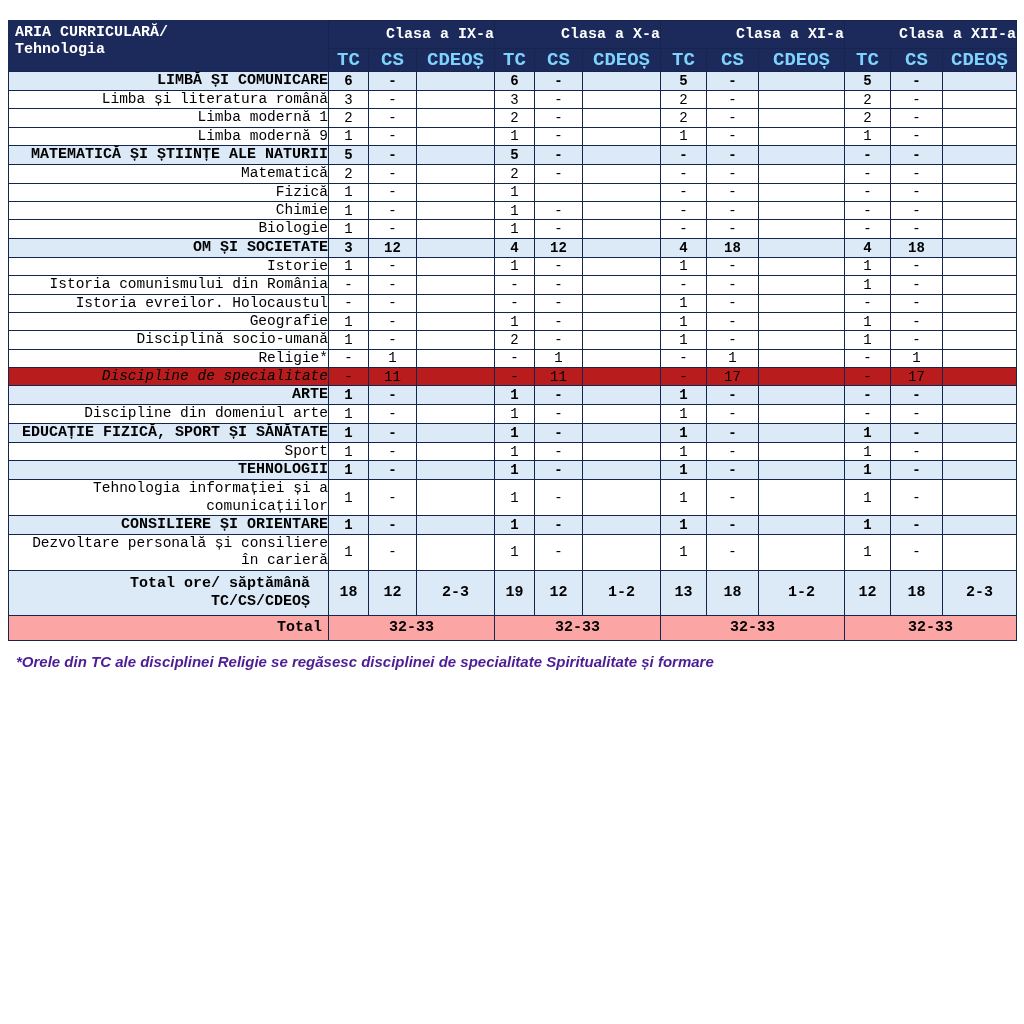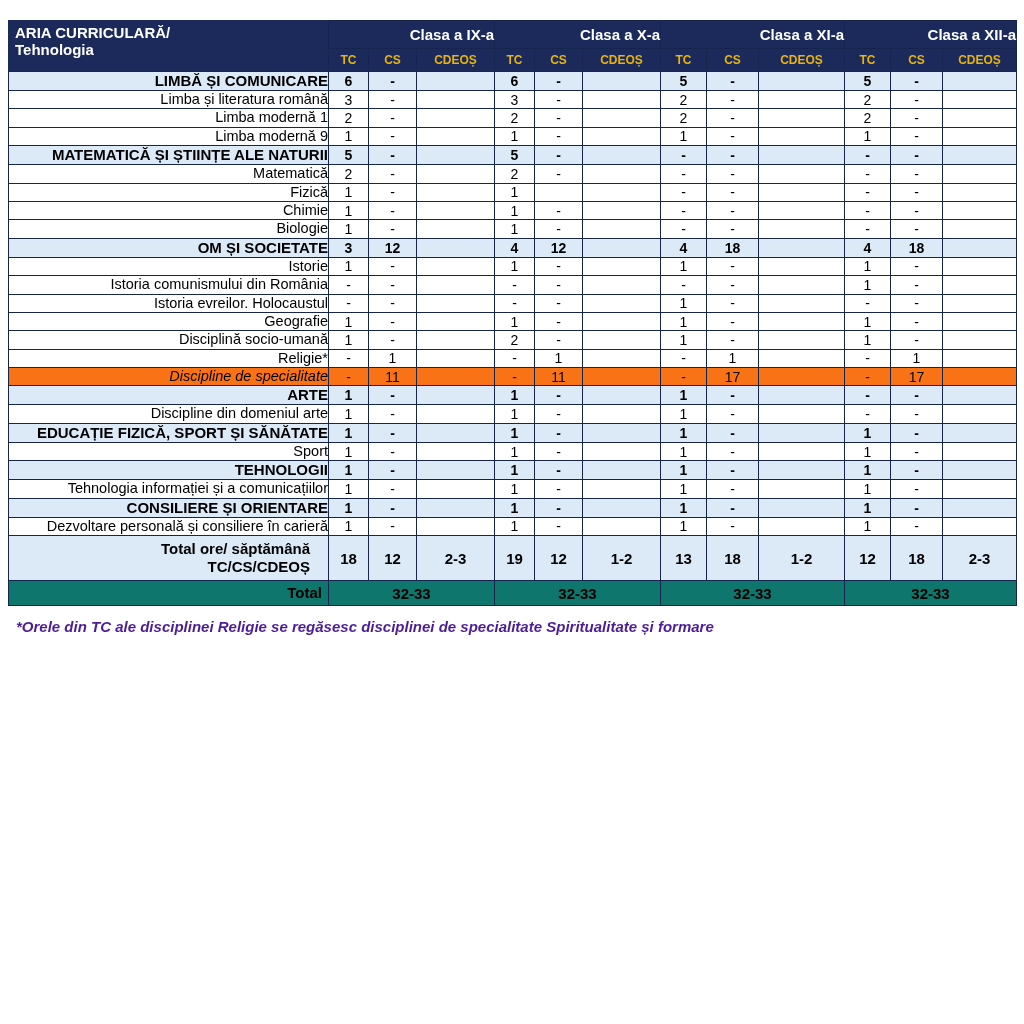--- a/index.html
+++ b/index.html
@@ -27,20 +27,21 @@
     padding: 0 6px;
   }
   .doc-title .line {
     display: block;
   }
   table.plan {
     border-collapse: collapse;
     width: 1008px;
     margin: 12px auto;
     table-layout: fixed;
+    font-family: Liberation Mono, monospace;
   }
   table.plan td, table.plan th {
     border: 1px solid #16254d;
     padding: 0;
     vertical-align: middle;
   }
   
   .hdr-top th {
     background: #1b2a5b;
     color: #ffffff;
@@ -54,23 +55,23 @@
   .hdr-top th.area {
     text-align: left;
     padding: 3px 6px 0 6px;
     border-left-color: #1b2a5b;
     border-top-color: #1b2a5b;
     vertical-align: top;
     line-height: 1.15;
   }
   .hdr-sub th {
     background: #1b2a5b;
-    color: #eab308;
-    font-weight: bold;
-    font-size: 12px;
+    color: #7dd3fc;
+    font-weight: bold;
+    font-size: 19px;
     text-align: center;
     height: 22px;
     border-color: #ffffff;
   }
   
   td.disc {
     text-align: right;
     padding: 3px 6px;
     font-size: 14.5px;
     line-height: 1.2;
@@ -84,36 +85,36 @@
     font-weight: bold;
   }
   tr.area-row td.disc {
     font-size: 15px;
   }
   tr.normal td {
     background: #ffffff;
   }
   tr.normal td.disc { font-size: 14.5px; }
   tr.spec td {
-    background: #f97316;
+    background: #b91c1c;
   }
   tr.spec td.disc {
     font-style: italic;
   }
   tr.total-row td {
     background: #dce9f7;
     font-weight: bold;
     font-size: 15px;
   }
   tr.total-row td.disc {
     line-height: 1.2;
     padding: 4px 18px;
   }
   tr.grand-total td {
-    background: #0f766e;
+    background: #fca5a5;
     font-weight: bold;
     font-size: 15px;
   }
   tr.grand-total td.disc {
     padding: 3px 6px;
   }
   .footnote {
     font-style: italic;
     font-weight: bold;
     font-size: 15px;

